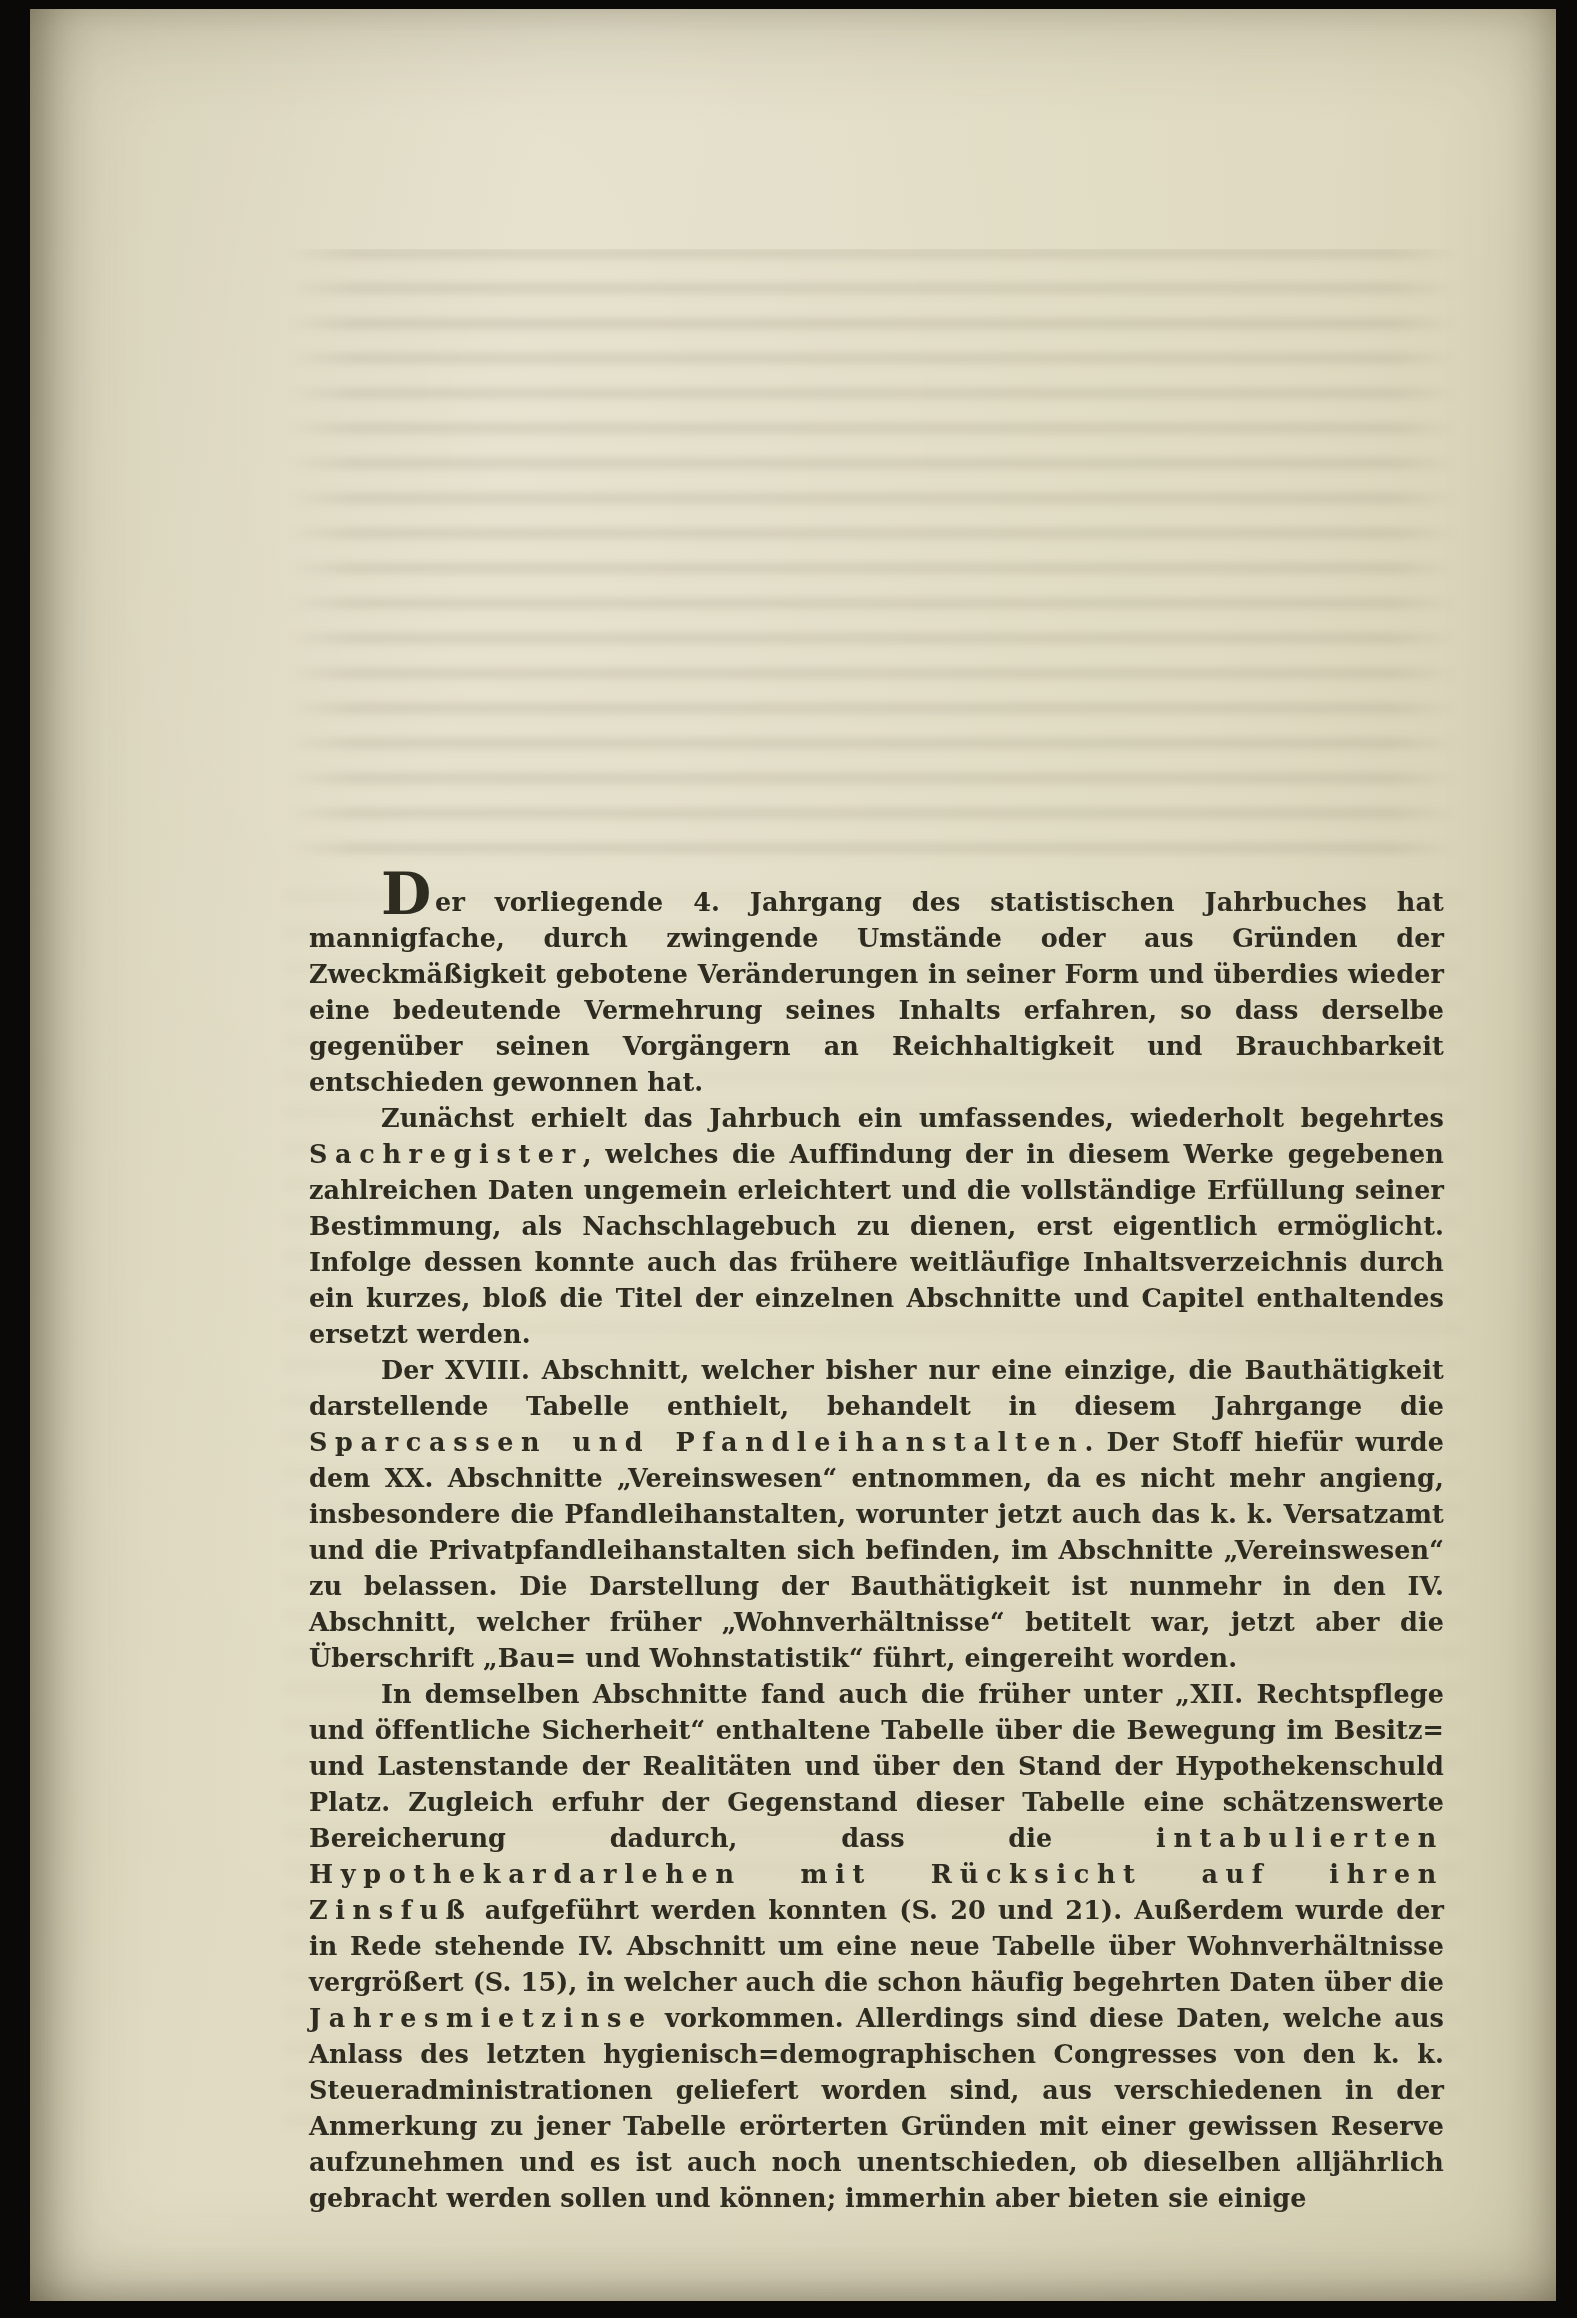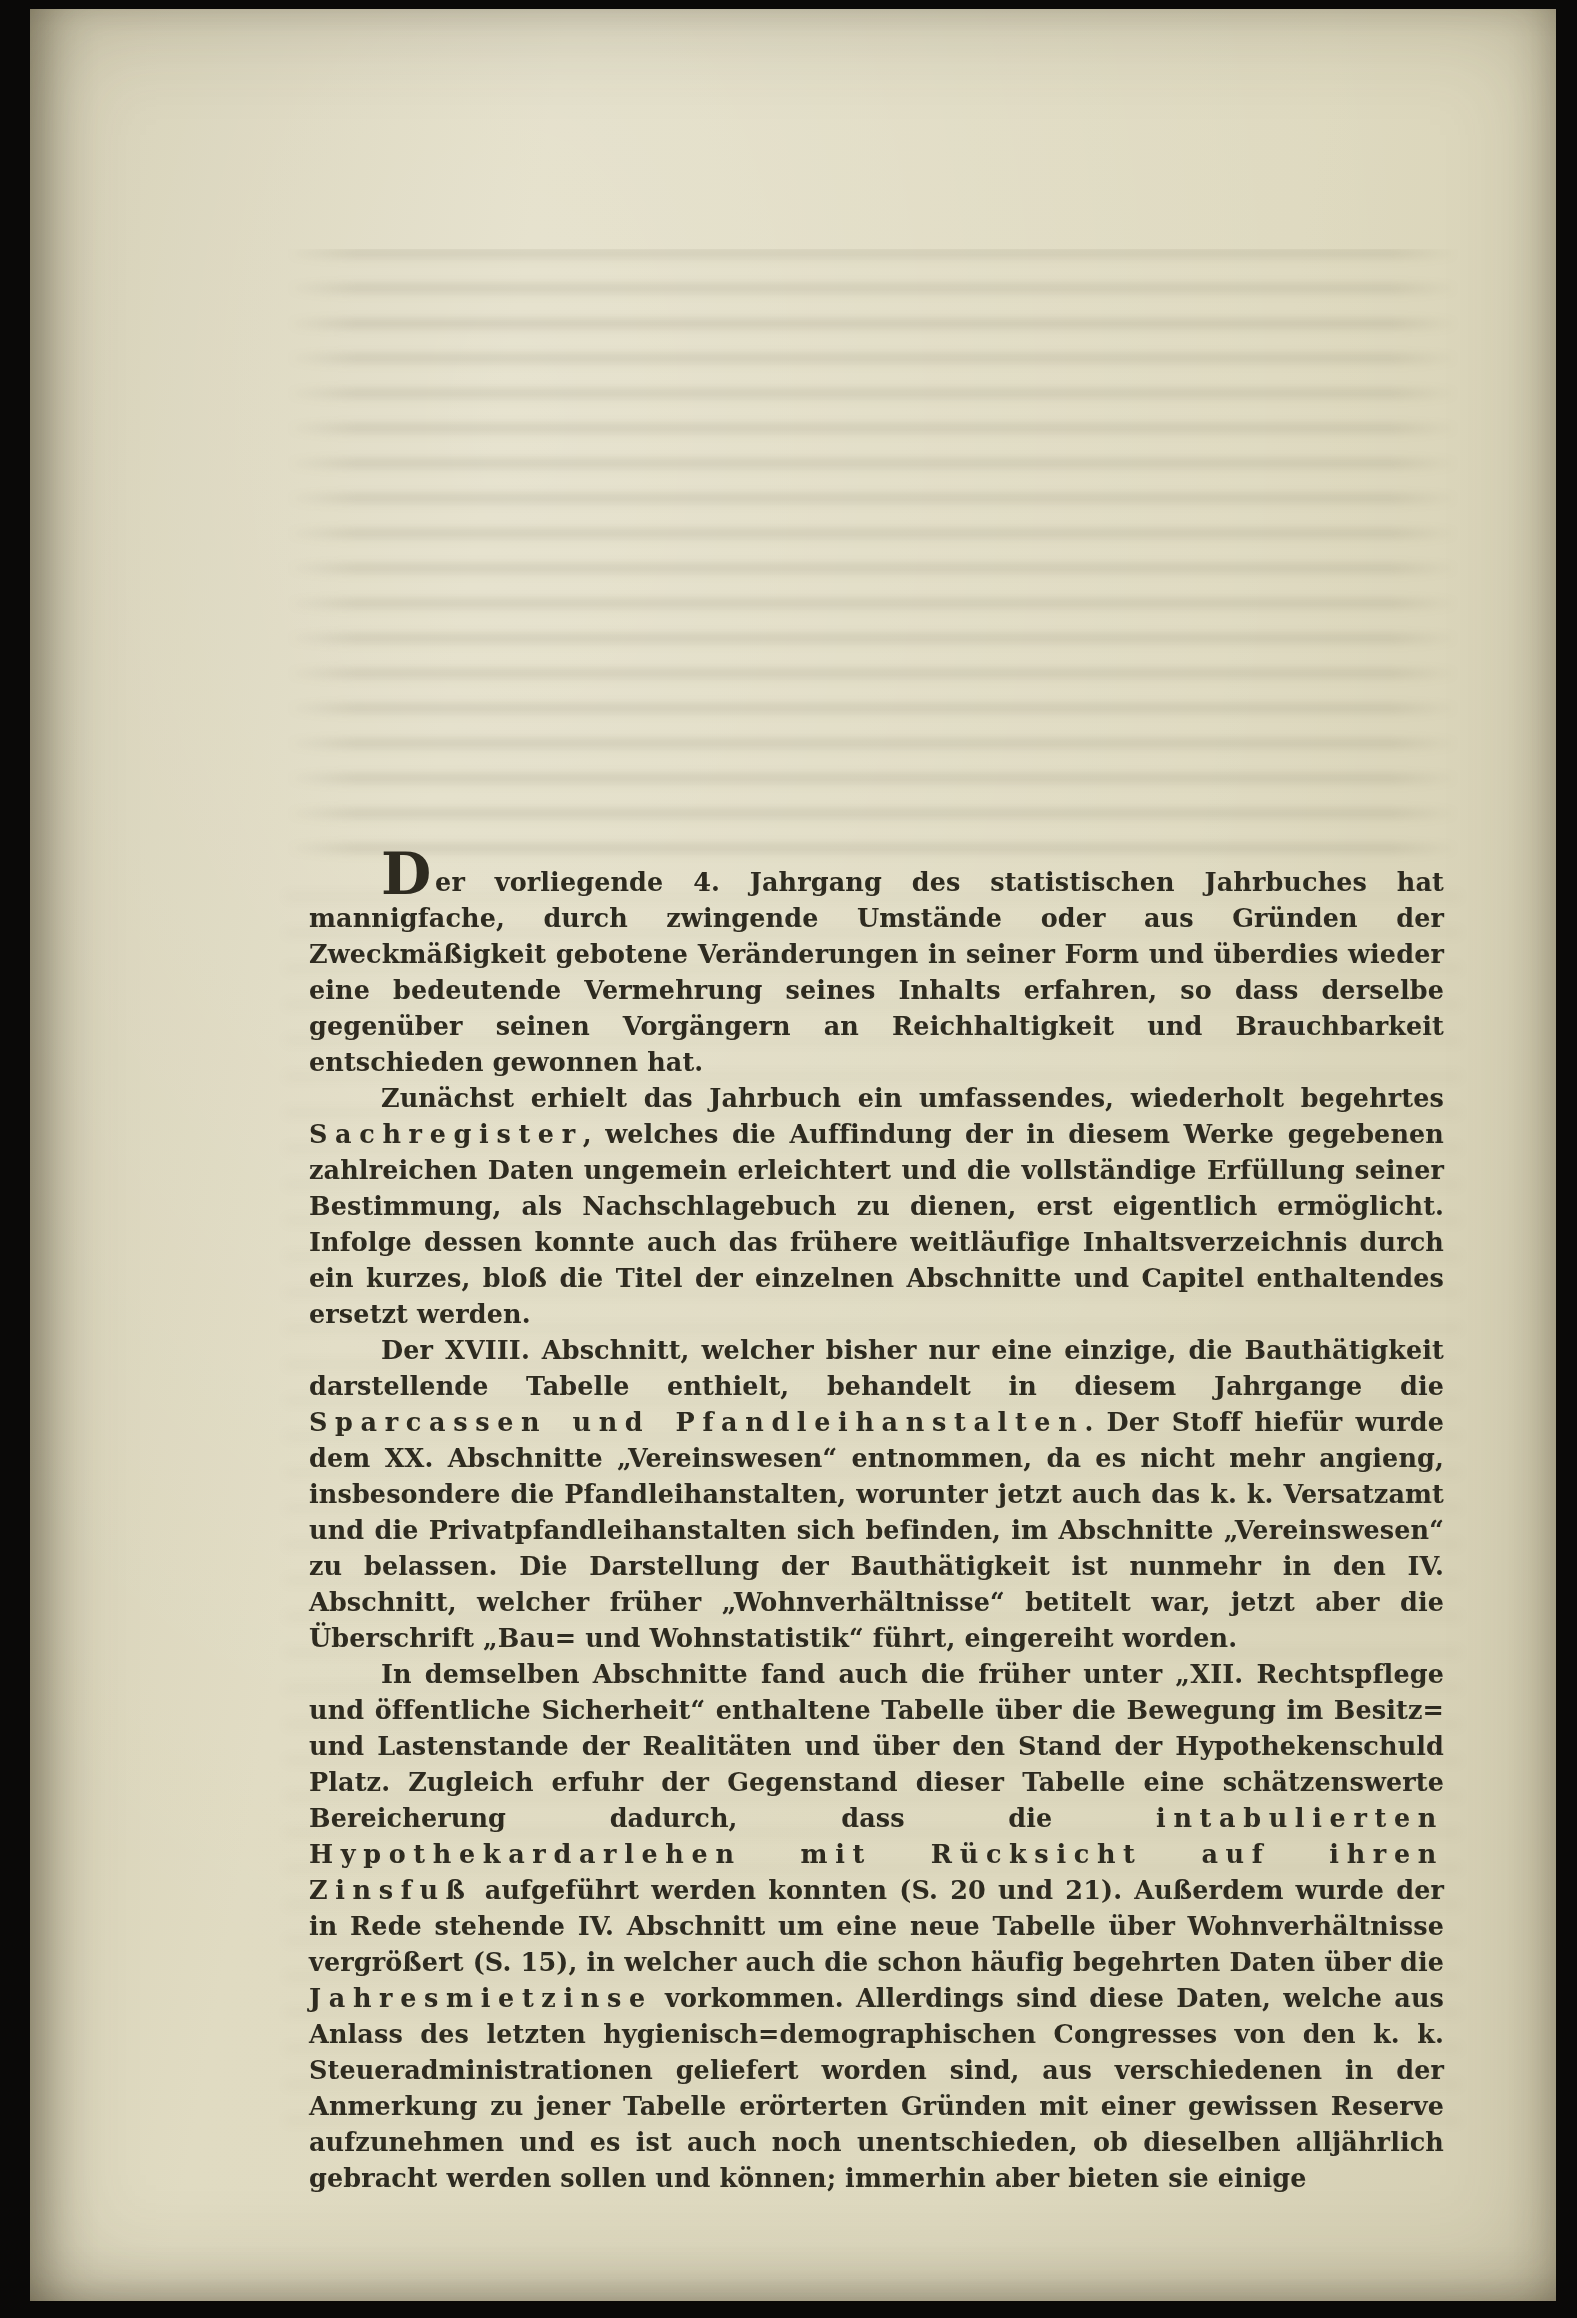--- a/index.html
+++ b/index.html
@@ -44,21 +44,21 @@
     left:255px;top:884px;width:1176px;height:1236px;
     background:repeating-linear-gradient(
       180deg,
       rgba(116,109,86,0.18) 0px, rgba(116,109,86,0.18) 6.7px,
       transparent 6.7px, transparent 36px);
     filter:blur(5.2px);
     opacity:0.35;
   }
   .text-block{
     position:absolute;
-    left:279px;top:855px;width:1135px;
+    left:279px;top:875px;width:1135px;
     color:#2e2b20;
     font-size:25.5px;
     line-height:36px;
     font-weight:bold;
     text-align:justify;
     letter-spacing:0.1px;
   }
   .text-block p{
     margin:0;
     text-indent:72px;

